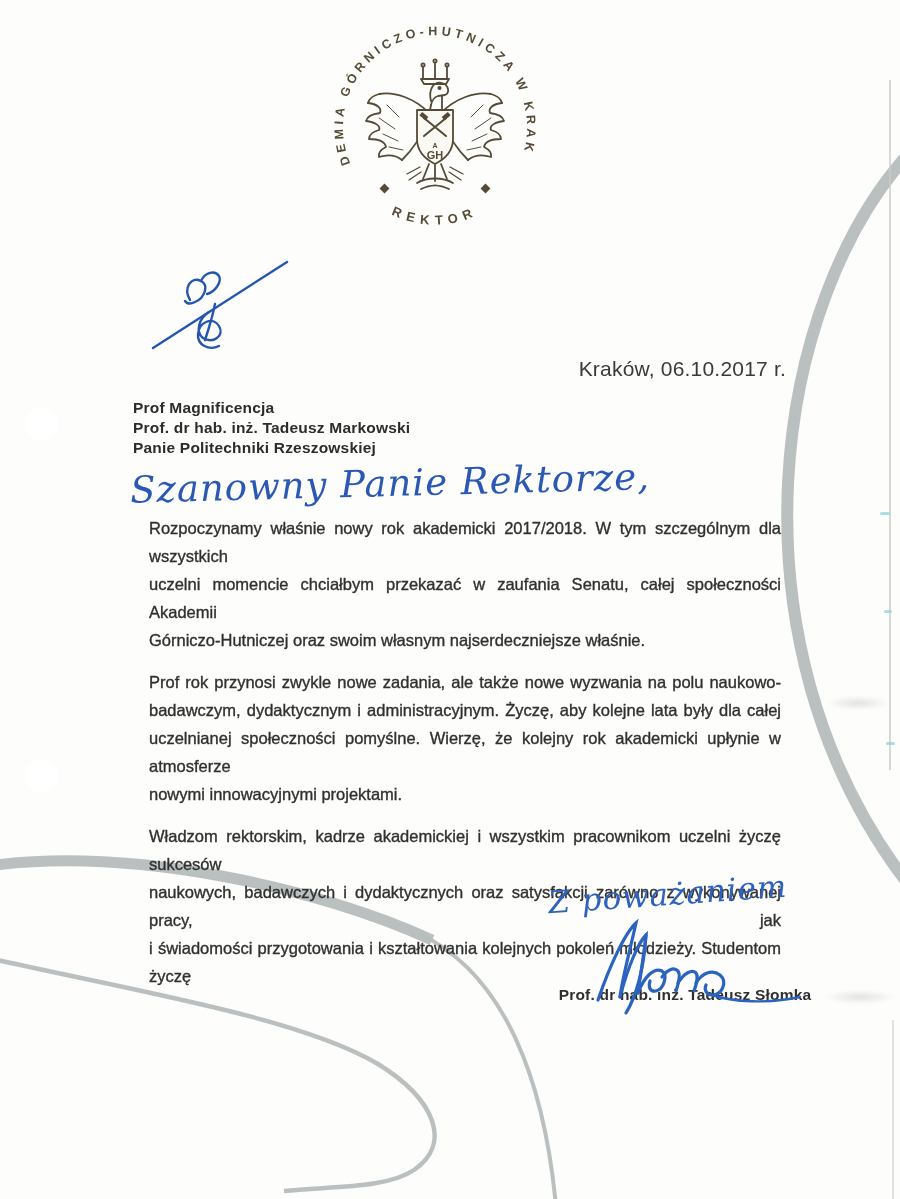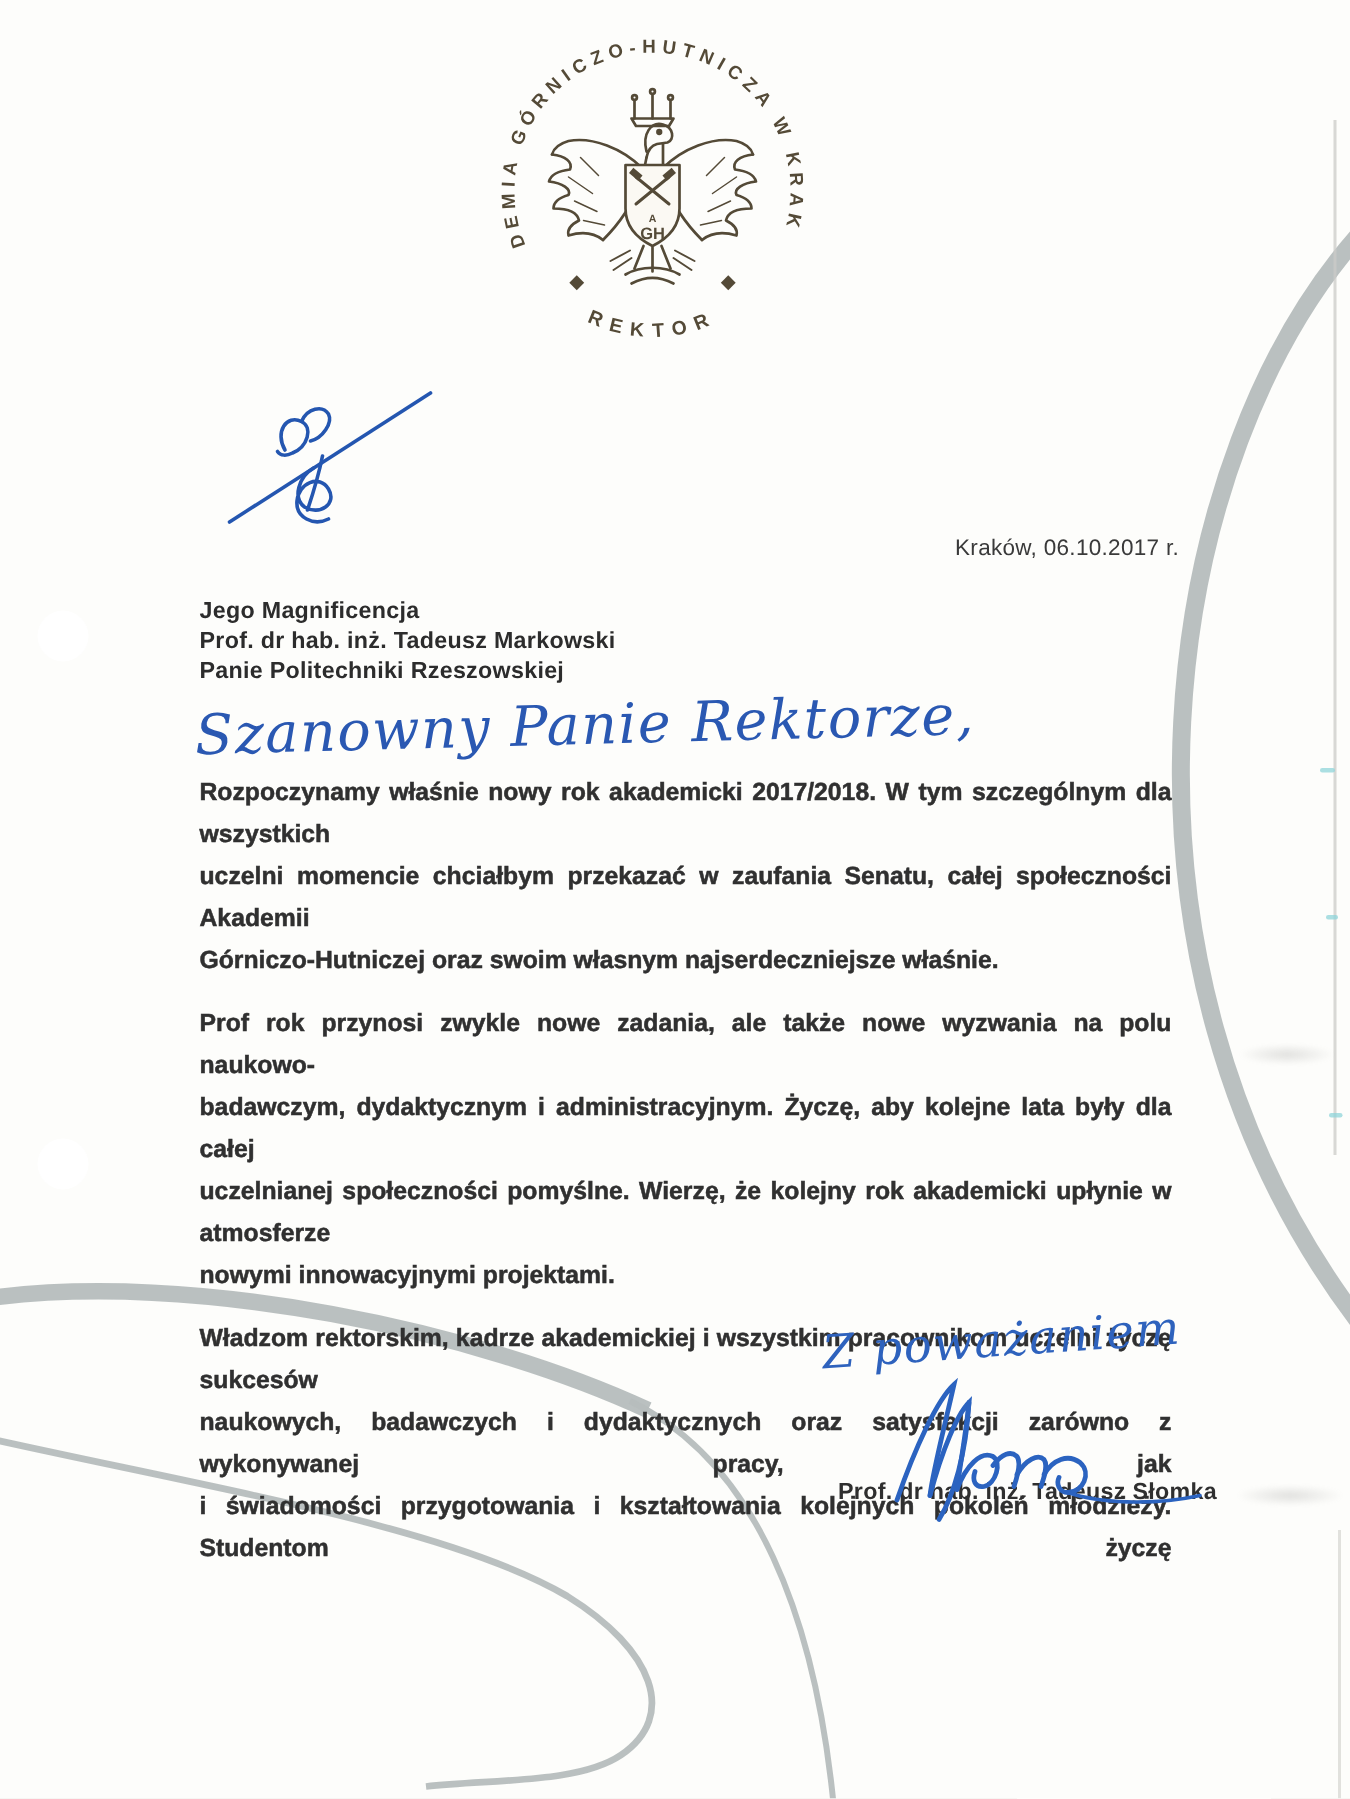--- a/index.html
+++ b/index.html
@@ -14,26 +14,26 @@
   .smudge{position:absolute;background:radial-gradient(closest-side,#9a9a97,transparent);opacity:.28;filter:blur(1.5px);z-index:1;}
   .punch{position:absolute;width:34px;height:34px;border-radius:50%;background:#ffffff;
          box-shadow:0 0 0 1.5px #dededa, inset 0 2px 3px #ececе7, inset 0 -1px 2px #f2f2ee;z-index:1;}
 
   
   .seal{position:absolute;left:325px;top:17px;width:220px;height:220px;z-index:2;opacity:.94;}
   .seal text{fill:#4a3f2b;}
 
   
   .dateline{position:absolute;left:486px;top:357px;width:300px;text-align:right;
-            font-size:15px;font-weight:500;color:#3a3a3a;z-index:2;letter-spacing:.2px;}
+            font-size:21px;font-weight:500;color:#3a3a3a;z-index:2;letter-spacing:.2px;}
   .recipient{position:absolute;left:133px;top:398px;width:420px;z-index:2;
              font-size:15.5px;font-weight:bold;color:#2c2c2c;line-height:20px;letter-spacing:.2px;}
   .bodytext{position:absolute;left:133px;top:514px;width:648px;z-index:2;
             font-size:16.5px;font-weight:500;color:#303030;-webkit-text-stroke:.35px #303030;}
-  .para{margin:0 0 14px 0;font-weight:bold;}
+  .para{margin:0 0 14px 16px;}
   .para .bline{line-height:28px;text-align:justify;text-align-last:justify;white-space:normal;}
   .para .bline.last{text-align-last:left;}
 
   
   .hand{font-family:"DejaVu Serif","Liberation Serif",serif;font-style:italic;color:#2a58b2;z-index:3;position:absolute;}
   .salutation{left:130px;top:462px;font-size:37px;transform:rotate(-1.5deg);letter-spacing:1px;white-space:nowrap;}
   .valediction{left:548px;top:876px;font-size:31px;transform:rotate(-4deg);letter-spacing:1px;white-space:nowrap;color:#2e62bd;}
   .inksvg{position:absolute;z-index:3;pointer-events:none;}
   .signer{position:absolute;left:545px;top:986px;width:280px;text-align:center;z-index:2;
           font-size:15.5px;font-weight:bold;color:#2f2f2f;letter-spacing:.2px;}
@@ -126,21 +126,21 @@
       <path d="M 55,52 C 48,40 56,28 66,33 C 74,37 70,50 60,54 C 56,56 52,56 50,53"></path>
       <path d="M 66,33 C 70,24 80,22 84,28 C 87,34 80,44 72,46"></path>
       <path d="M 74,64 C 64,70 60,84 68,90 C 78,96 90,88 84,78 C 78,68 64,74 63,86 C 62,97 74,103 84,98"></path>
       <path d="M 80,56 C 78,66 74,80 70,92"></path>
     </g>
   </svg>
 
   <div class="dateline">Kraków, 06.10.2017 r.</div>
 
   <div class="recipient">
-    <div>Jego Magnificencja</div>
+    <div>Prof Magnificencja</div>
     <div>Prof. dr hab. inż. Tadeusz Markowski</div>
     <div>Panie Politechniki Rzeszowskiej</div>
   </div>
 
   <div class="hand salutation">Szanowny Panie Rektorze,</div>
 
   <div class="bodytext">
     <div class="para">
       <div class="bline">Rozpoczynamy właśnie nowy rok akademicki 2017/2018. W tym szczególnym dla wszystkich</div>
       <div class="bline">uczelni momencie chciałbym przekazać w zaufania Senatu, całej społeczności Akademii</div>

